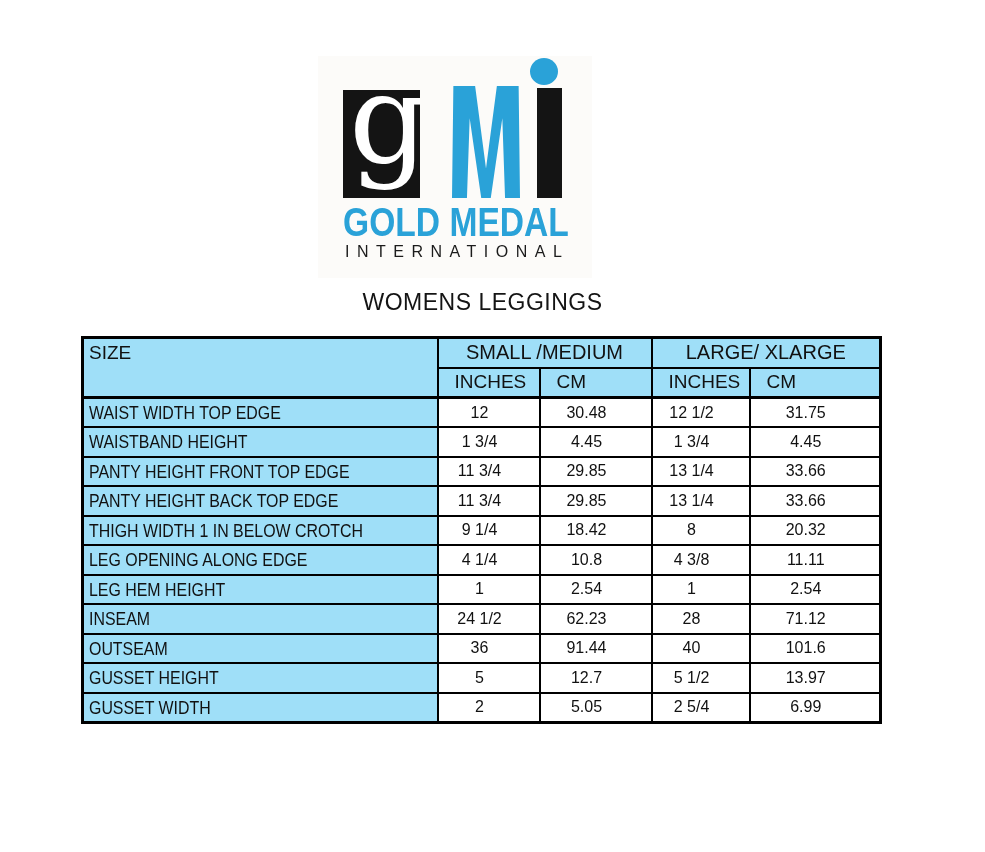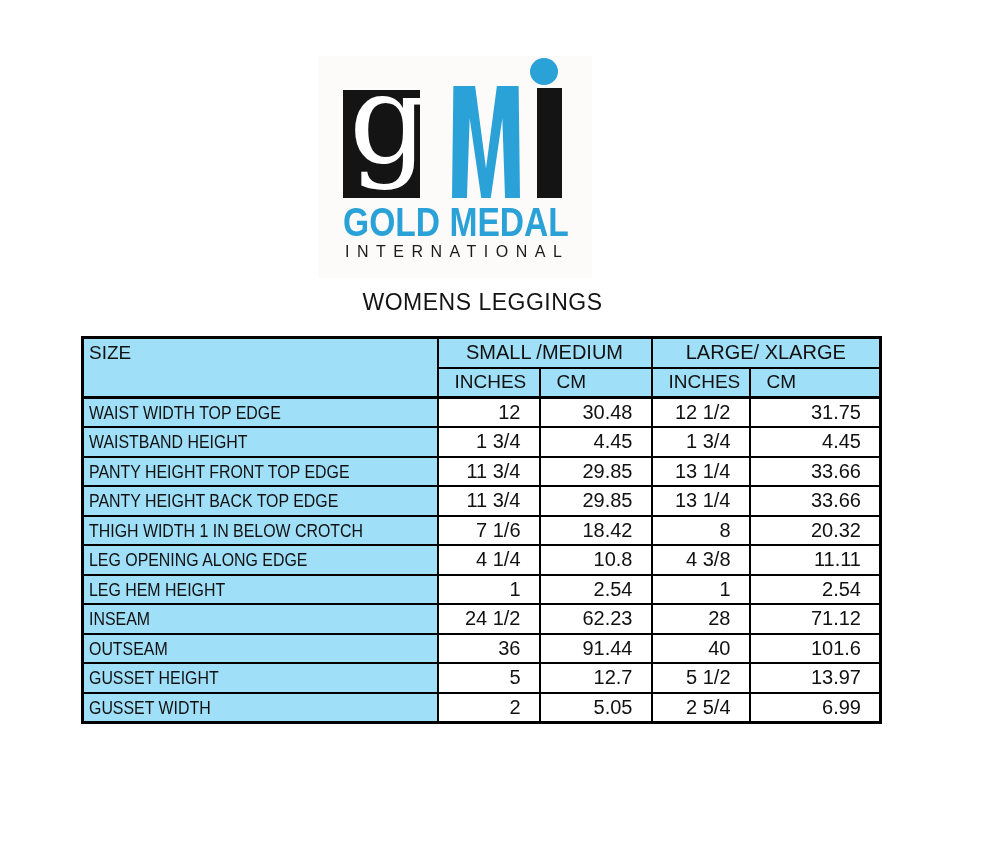--- a/index.html
+++ b/index.html
@@ -144,23 +144,23 @@
     font-size: 19px;
   }
   td.label-cell { text-align: left; padding-left: 5px; }
   td.label-cell .lbl-text {
     display: inline-block;
     font-size: 18.5px;
     transform: scaleX(0.86);
     transform-origin: 0 50%;
   }
   td.value-cell {
-    text-align: right;
+    text-align: center;
     padding-right: 18px;
-    font-size: 20px;
+    font-size: 16px;
   }
 </style>
 </head>
 <body>
 
 <div class="page">
 
   <div class="logo">
     <div class="logo-letters">
       <div class="logo-g">
@@ -223,21 +223,21 @@
       </tr>
       <tr>
         <td class="label-cell cell-blue"><span class="lbl-text">PANTY HEIGHT BACK TOP EDGE</span></td>
         <td class="value-cell cell-white">11 3/4</td>
         <td class="value-cell cell-white">29.85</td>
         <td class="value-cell cell-white">13 1/4</td>
         <td class="value-cell cell-white">33.66</td>
       </tr>
       <tr>
         <td class="label-cell cell-blue"><span class="lbl-text">THIGH WIDTH 1 IN BELOW CROTCH</span></td>
-        <td class="value-cell cell-white">7 1/6</td>
+        <td class="value-cell cell-white">9 1/4</td>
         <td class="value-cell cell-white">18.42</td>
         <td class="value-cell cell-white">8</td>
         <td class="value-cell cell-white">20.32</td>
       </tr>
       <tr>
         <td class="label-cell cell-blue"><span class="lbl-text">LEG OPENING ALONG EDGE</span></td>
         <td class="value-cell cell-white">4 1/4</td>
         <td class="value-cell cell-white">10.8</td>
         <td class="value-cell cell-white">4 3/8</td>
         <td class="value-cell cell-white">11.11</td>

